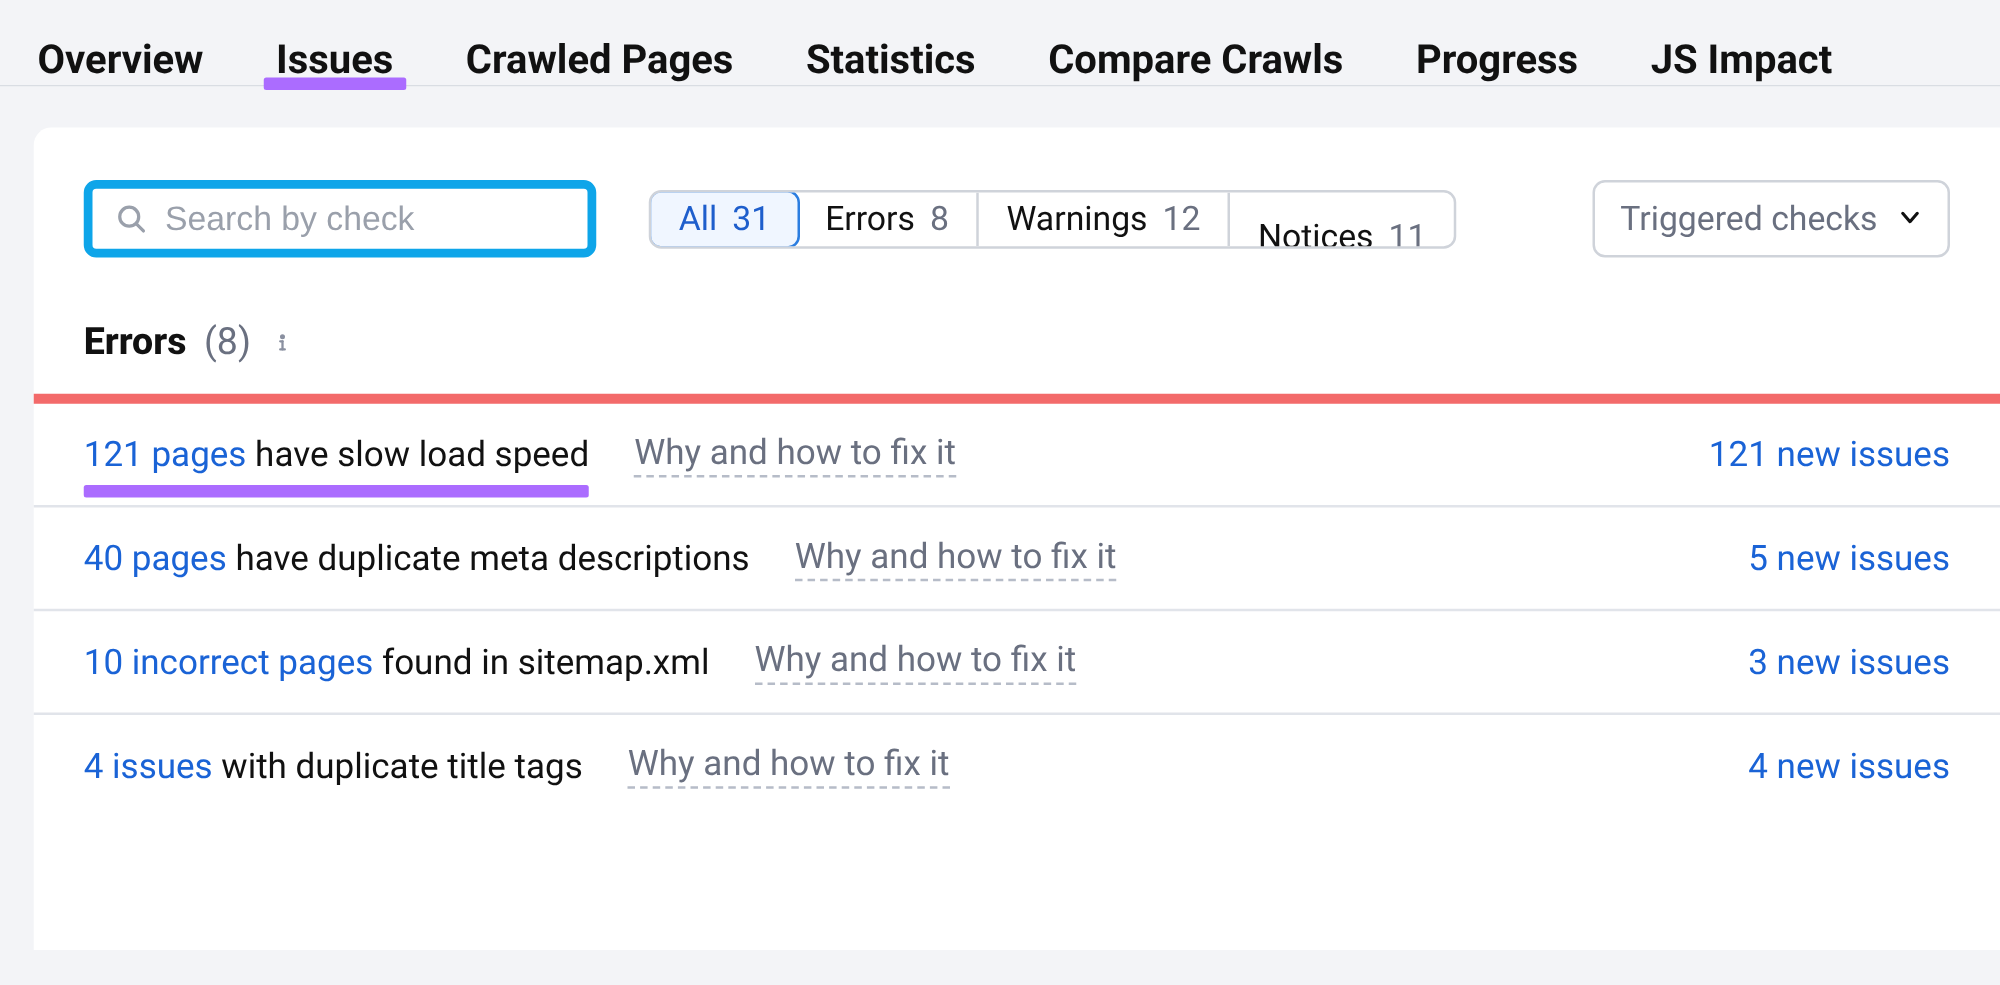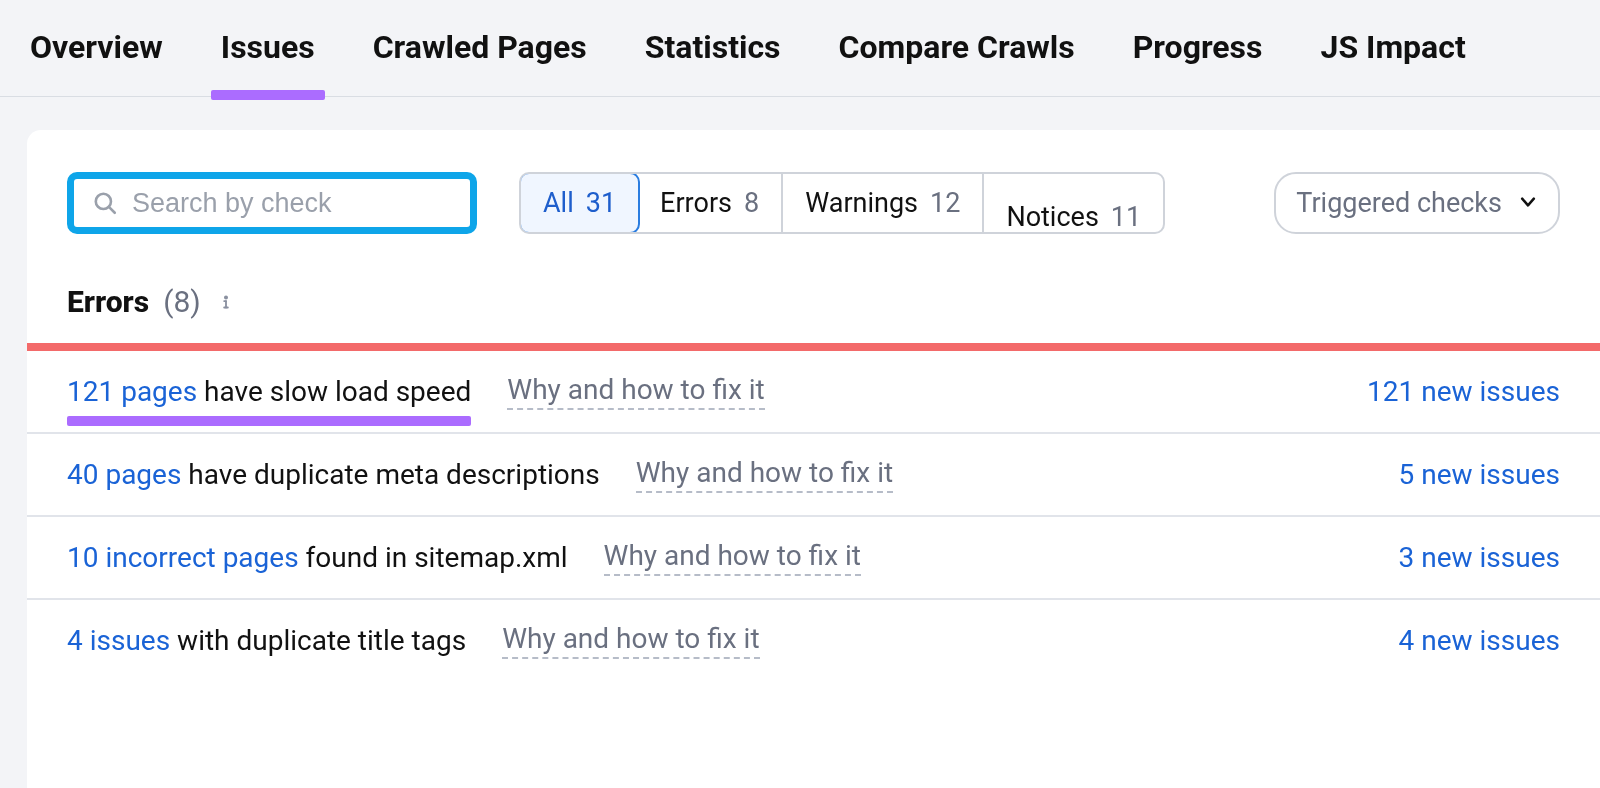--- a/index.html
+++ b/index.html
@@ -9,21 +9,21 @@
     color: #111;
     width: 1600px;
     height: 788px;
     overflow: hidden;
   }
   .nav {
     display: flex;
     gap: 58px;
     padding: 28px 30px 0 30px;
     border-bottom: 1px solid #d9dde3;
-    height: 97px;
+    height: 69px;
   }
   .nav-item {
     font-size: 32px;
     font-weight: 700;
     color: #111;
     cursor: pointer;
     position: relative;
     padding-bottom: 26px;
   }
   .nav-item.active::after {
@@ -65,21 +65,21 @@
     border: none;
     outline: none;
     font-size: 27px;
     color: #111;
     background: transparent;
     flex: 1;
   }
   .search-input::placeholder { color: #9aa0ab; }
   .filter-group {
     display: flex;
-    height: 62px;
+    height: 47px;
     border: 2px solid #cfd3da;
     border-radius: 10px;
     overflow: hidden;
   }
   .filter {
     display: flex;
     align-items: center;
     gap: 12px;
     padding: 0 22px;
     font-size: 27px;
@@ -97,21 +97,21 @@
     z-index: 1;
   }
   .filter.active .count { color: #1e5ecc; }
   .spacer { flex: 1; }
   .triggered {
     display: flex;
     align-items: center;
     gap: 16px;
     height: 62px;
     border: 2px solid #cfd3da;
-    border-radius: 22px;
+    border-radius: 10px;
     padding: 0 20px;
     font-size: 27px;
     color: #6a7080;
     cursor: pointer;
   }
   .section-head {
     display: flex;
     align-items: center;
     gap: 14px;
     padding: 50px 40px 24px 40px;

